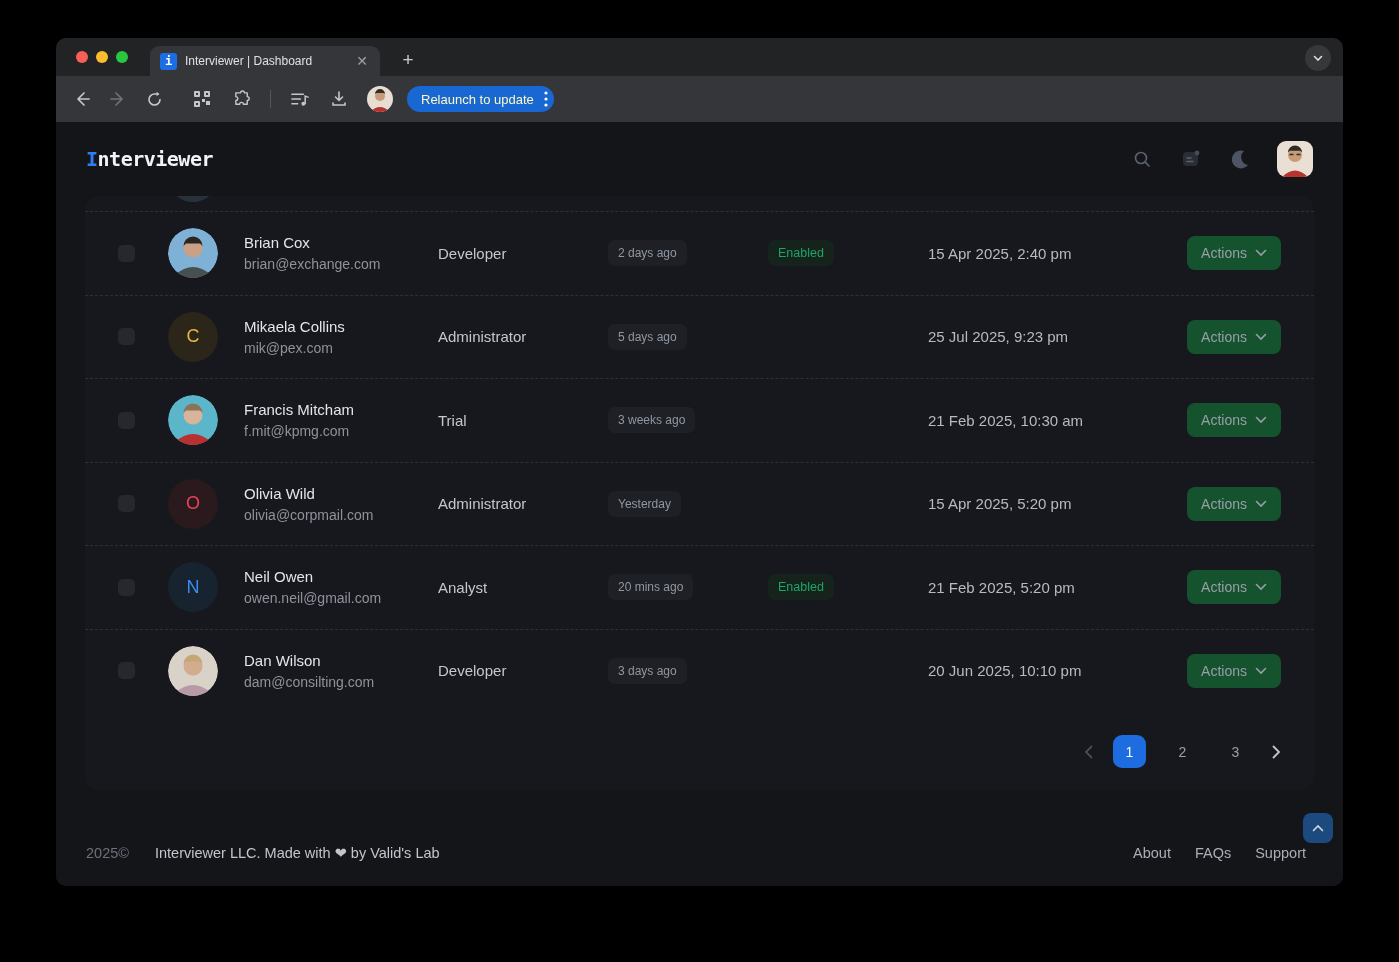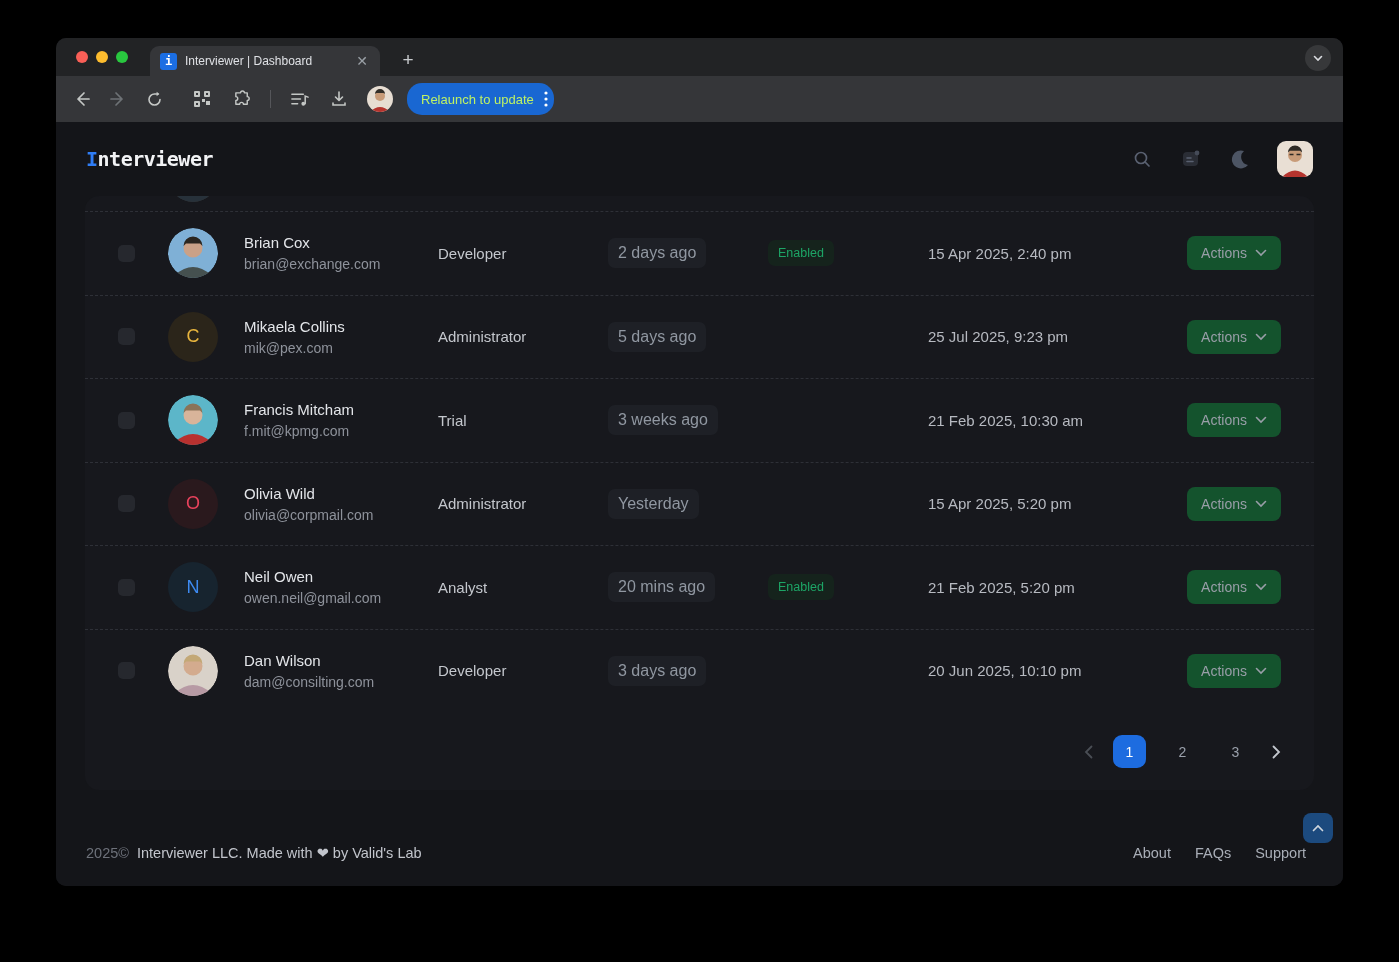--- a/index.html
+++ b/index.html
@@ -27,22 +27,22 @@
   .toolbar { height:46px; background:#353639; display:flex; align-items:center; padding:0 12px; }
   .navbtn { width:28px; height:28px; display:flex; align-items:center; justify-content:center; margin-right:8px; }
   .omnibox { width:786px; height:30px; background:#1f2022; border-radius:15px; display:flex;
              align-items:center; padding:0 12px; margin-left:4px; }
   .urlhost { color:#e8eaed; font-size:13.5px; }
   .urlpath { color:#9aa0a6; font-size:13.5px; }
   .omni-spacer { flex:1; }
   .tbicons { display:flex; align-items:center; margin-left:14px; gap:16px; }
   .tbdivider { width:1px; height:18px; background:#55565a; }
   .mini-avatar { width:26px; height:26px; border-radius:50%; overflow:hidden; }
-  .relaunch { height:32px; margin-left:14px; background:#1967d2; border-radius:15px; border:none;
-              color:#bef264; font-size:13px; display:flex; align-items:center; gap:10px; padding:0 6px 0 14px;
+  .relaunch { height:26px; margin-left:14px; background:#1967d2; border-radius:15px; border:none;
+              color:#fef9c3; font-size:13px; display:flex; align-items:center; gap:10px; padding:0 6px 0 14px;
               font-family:"Liberation Sans",sans-serif; }
 
   
   .app { position:relative; height:884px; background:#141519; }
   .appnav { height:74px; display:flex; align-items:center; padding:0 30px; }
   .logo { font:bold 20px "DejaVu Sans Mono", monospace; color:#f2f3f5; letter-spacing:-0.5px; }
   .logo .blue { color:#2f7df6; }
   .navlinks { display:flex; gap:33px; margin-left:62px; }
   .navlink { font-size:14.5px; color:#9ba0aa; cursor:default; }
   .navlink.active { color:#f4f5f7; font-weight:bold; }
@@ -61,40 +61,40 @@
   .avatar { width:50px; height:50px; border-radius:50%; overflow:hidden; flex:0 0 auto;
             display:flex; align-items:center; justify-content:center; }
   .avatar.init { font-size:18px; }
   .av-c { background:#2b251a; color:#e8b53e; }
   .av-o { background:#2a191d; color:#e8425c; }
   .av-n { background:#17242f; color:#3d8af0; }
   .id-text { display:flex; flex-direction:column; gap:5px; }
   .name { color:#e3e5e9; font-size:15px; }
   .email { color:#8e929b; font-size:14px; }
   .role { color:#c4c7cd; font-size:15px; }
-  .timepill { display:inline-block; background:#1e2026; color:#9097a1; font-size:16px;
+  .timepill { display:inline-block; background:#1e2026; color:#9097a1; font-size:12px;
               padding:6px 10px; border-radius:7px; justify-self:start; }
   .statuspill { display:inline-block; background:#15231c; color:#1da566; font-size:12.5px;
                 padding:6px 10px; border-radius:7px; justify-self:start; }
   .date { color:#b7bac1; font-size:15px; }
   .actions { justify-self:end; background:#14532d; border:none; color:#999ea8; font-size:14px;
              display:flex; align-items:center; gap:8px; padding:9px 14px; border-radius:8px;
              font-family:"Liberation Sans",sans-serif; }
 
   .pager { display:flex; align-items:center; justify-content:flex-end; gap:20px; padding:23px 33px 0; }
   .pchev { display:flex; align-items:center; }
   .page { width:33px; height:33px; border-radius:9px; display:flex; align-items:center; justify-content:center;
           color:#9aa0ab; font-size:14px; }
   .page.current { background:#1d6ce0; color:#fff; }
 
   .scrolltop { position:absolute; right:10px; top:691px; width:30px; height:30px; border-radius:8px;
                background:#1c4a7e; display:flex; align-items:center; justify-content:center; }
   .footer { position:absolute; left:30px; right:37px; top:723px; display:flex; justify-content:space-between;
             align-items:center; font-size:14.5px; }
-  .foot-left { display:flex; gap:8px; align-items:center;justify-content:center; }
+  .foot-left { display:flex; gap:26px; align-items:center;justify-content:center; }
   .copy { color:#6d717a; }
   .foot-text { color:#c2c5cc; }
   .foot-links { display:flex; gap:24px; }
   .foot-link { color:#a9aeb7; }
 
   svg { display:block; }
 </style>
 </head>
 <body>
 

